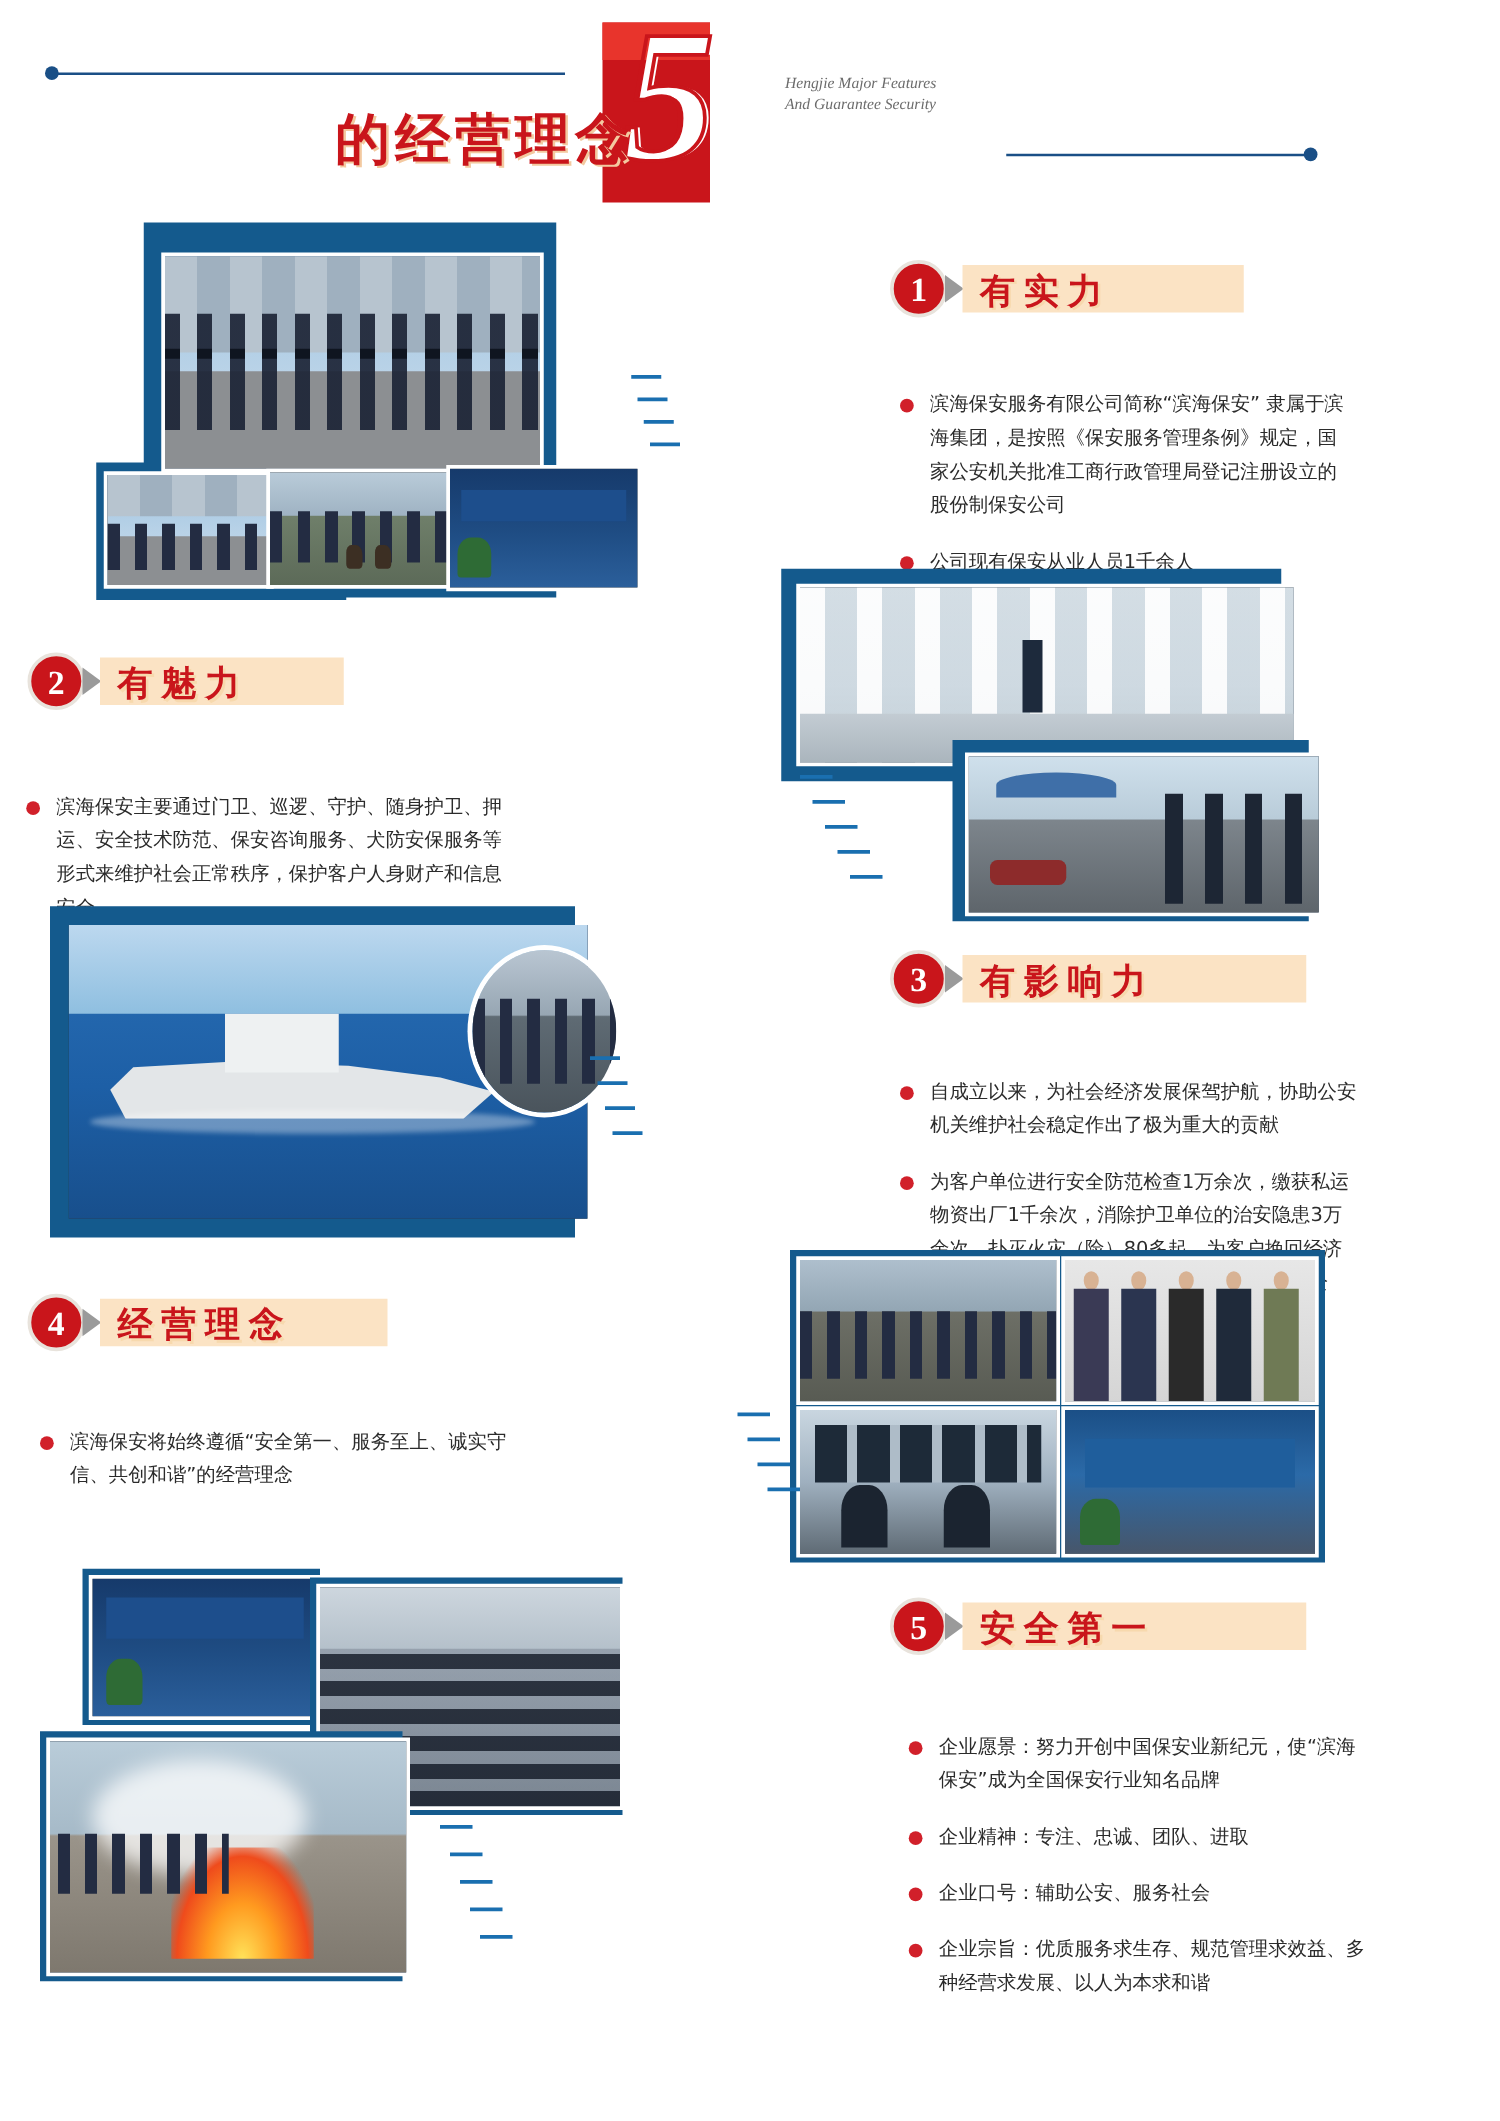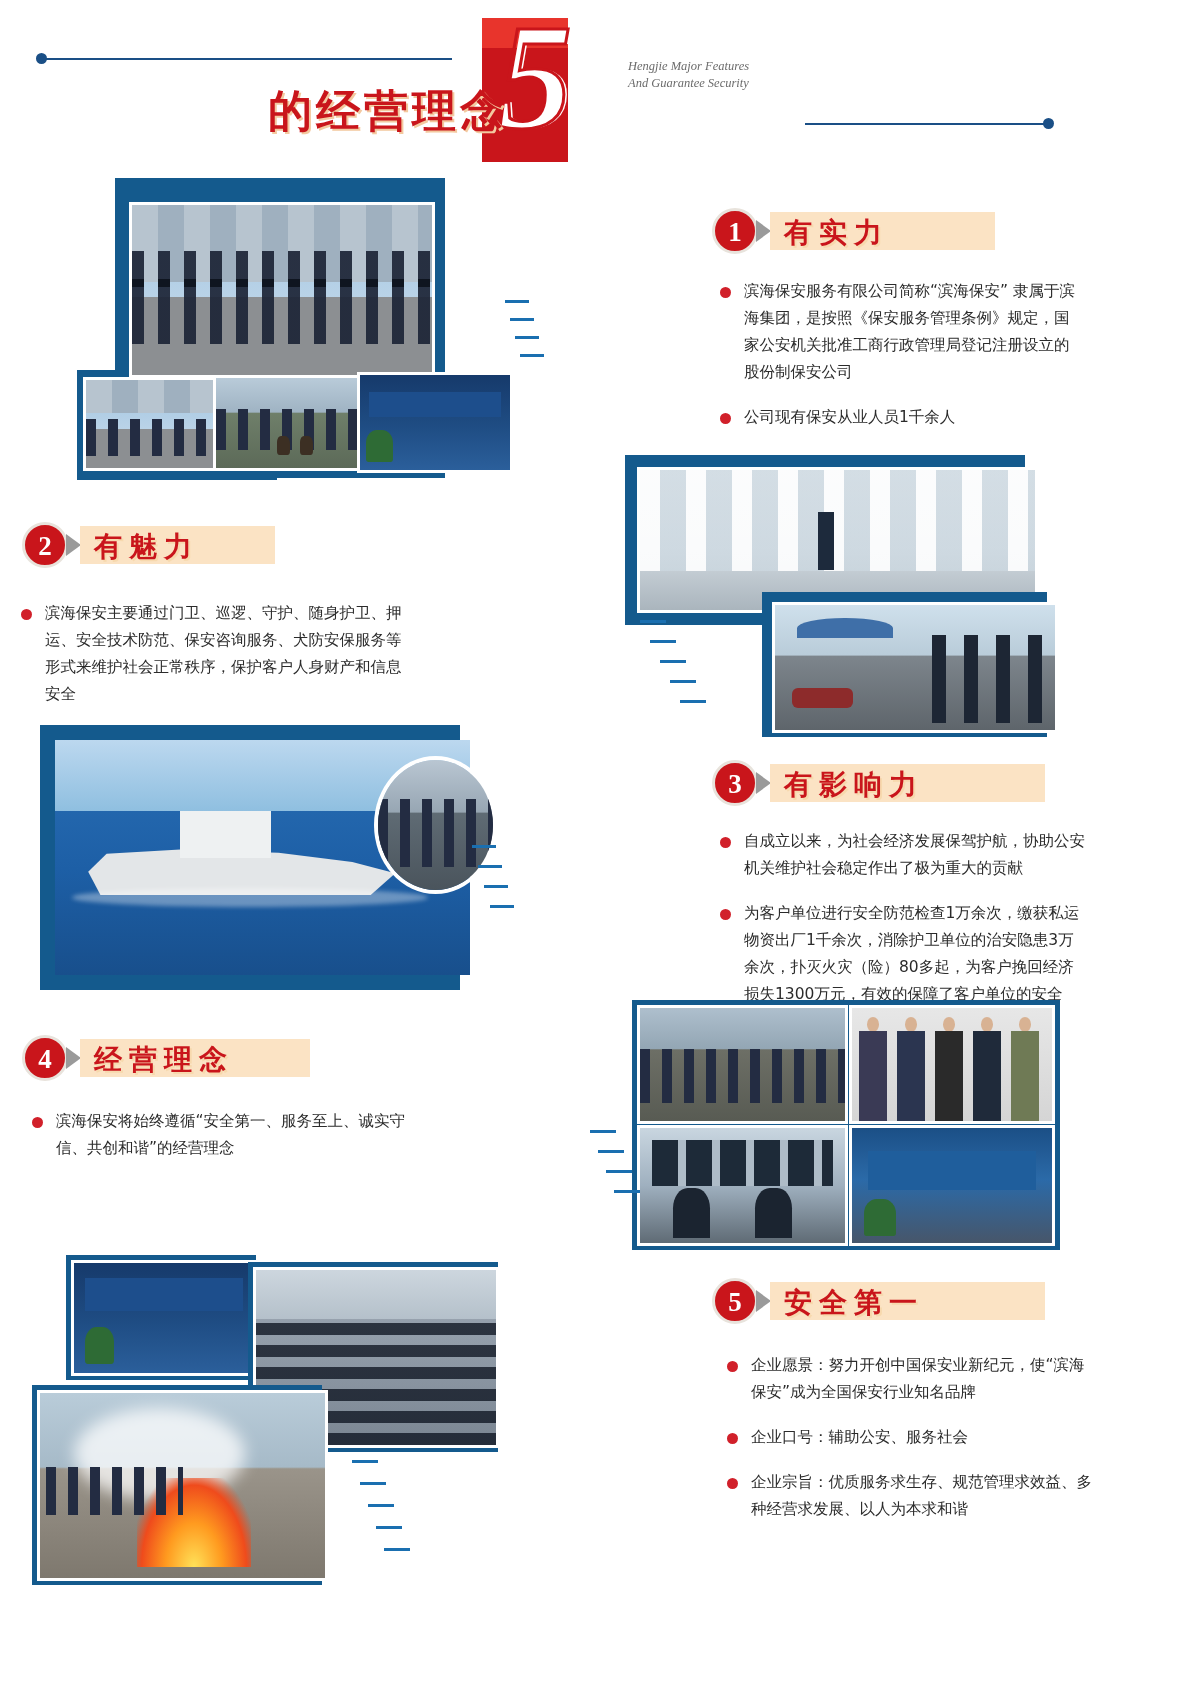--- a/index.html
+++ b/index.html
@@ -43,21 +43,21 @@
              font-family:"Liberation Serif","DejaVu Serif",serif;}
   .sec-arrow{position:absolute;left:44px;top:12px;width:0;height:0;
              border-top:11px solid transparent;border-bottom:11px solid transparent;
              border-left:15px solid #9a9a9a;}
   .sec-ribbon{position:absolute;left:58px;top:4px;height:38px;background:#fbe3c4;}
   .sec-title{position:absolute;left:72px;top:6px;font-size:28px;font-weight:700;color:#c9151b;
              letter-spacing:7px;text-shadow:2px 2px 0 #f7d9ae;
              font-family:"DejaVu Sans","Liberation Sans",sans-serif;}
 
   
-  .bullets{position:absolute;}
+  .bullets{position:absolute;margin-top:32px;}
   .bullet{position:relative;padding-left:26px;margin-bottom:18px;font-size:15.5px;line-height:27px;
           color:#2b2b2b;font-family:"DejaVu Sans","Liberation Sans",sans-serif;}
   .bullet::before{content:"";position:absolute;left:2px;top:9px;width:11px;height:11px;
           border-radius:50%;background:#d1202a;}
 
   
   .frame{position:absolute;background:#145a8d;}
   .photo{position:absolute;overflow:hidden;background:#2a3a4a;}
   .photo > .img{position:absolute;left:0;top:0;right:0;bottom:0;}
   .photo-border{box-shadow:0 0 0 3px #ffffff;}
@@ -346,17 +346,18 @@
 
   <div class="sec-head" style="left:712px;top:1278px;width:320px;">
     <div class="sec-badge">5</div>
     <div class="sec-arrow"></div>
     <div class="sec-ribbon" style="width:275px;"></div>
     <div class="sec-title">安全第一</div>
   </div>
 
   <div class="bullets" style="left:725px;top:1352px;width:375px;">
     <div class="bullet">企业愿景：努力开创中国保安业新纪元，使“滨海保安”成为全国保安行业知名品牌</div>
+    <div class="bullet">企业精神：专注、忠诚、团队、进取</div>
     <div class="bullet">企业口号：辅助公安、服务社会</div>
     <div class="bullet">企业宗旨：优质服务求生存、规范管理求效益、多种经营求发展、以人为本求和谐</div>
   </div>
 
 </div>
 
 </body></html>

